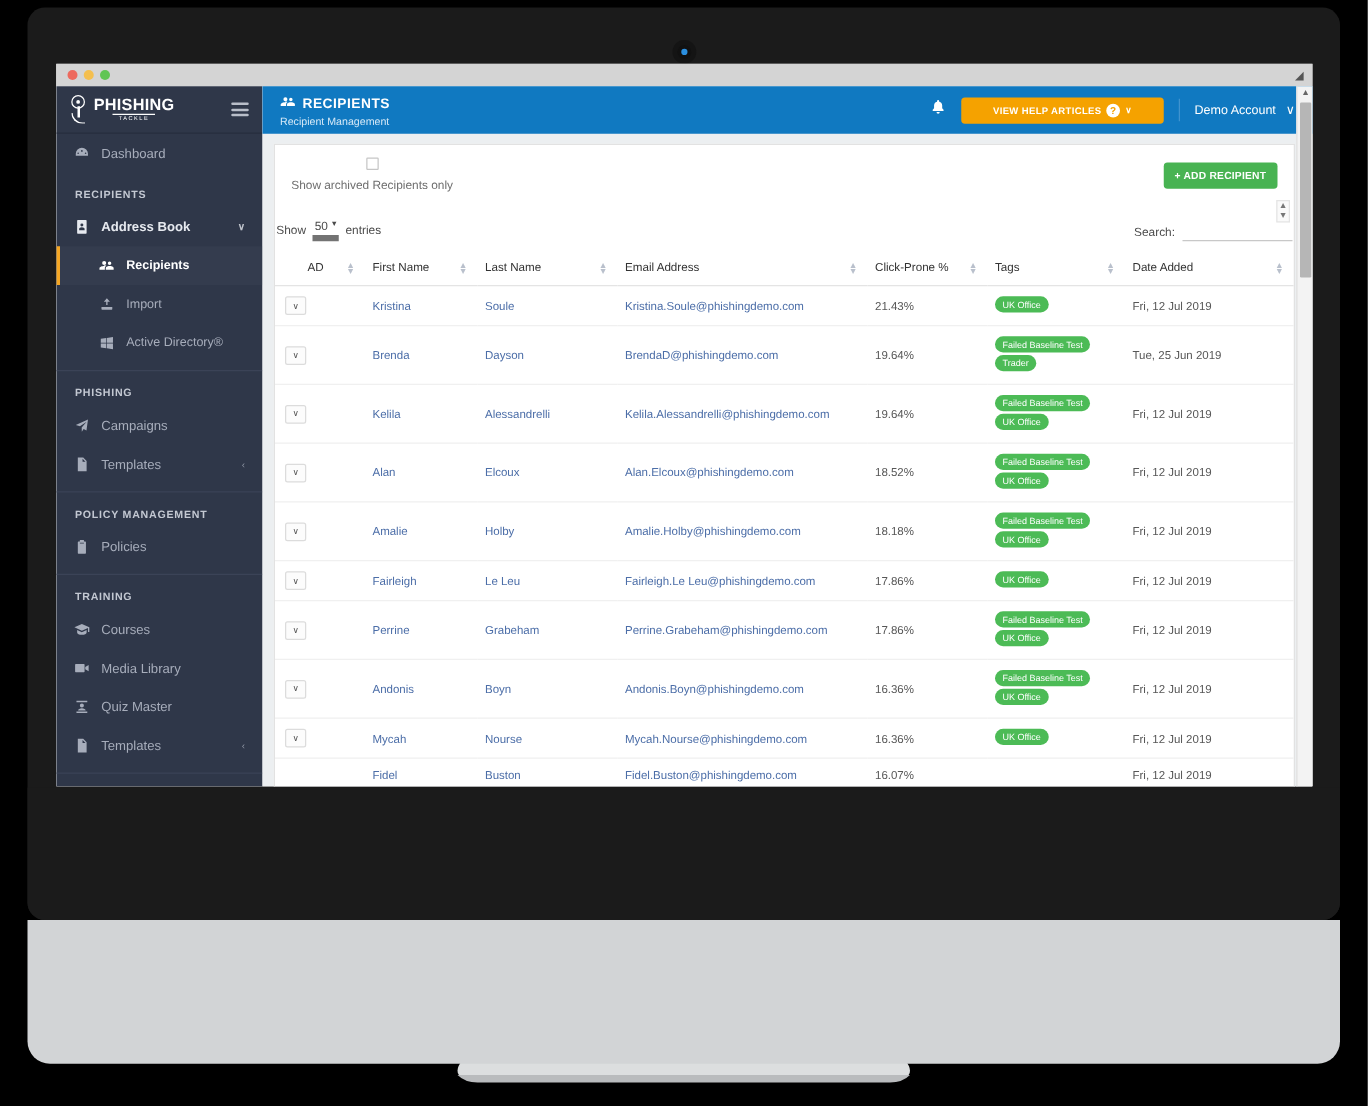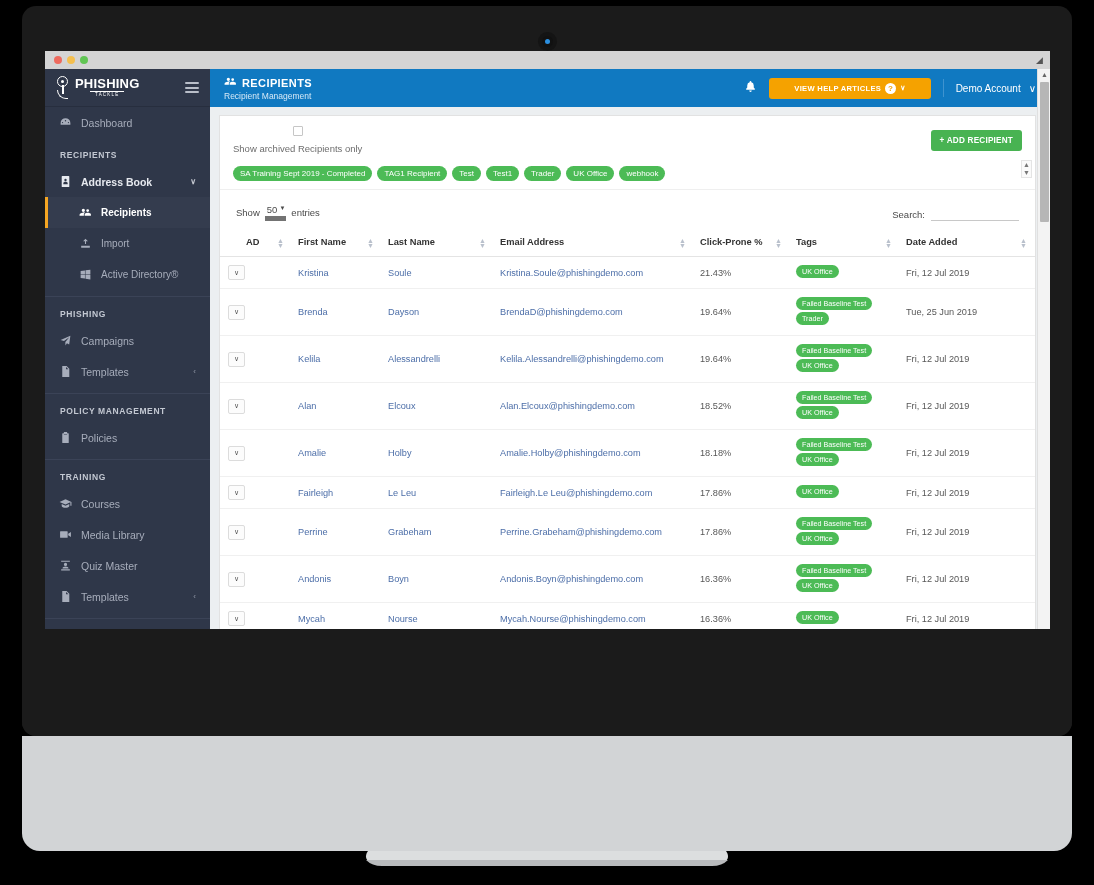--- a/index.html
+++ b/index.html
@@ -213,41 +213,41 @@
     cursor: pointer;
   }
   #tagbar-scroll {
     position: absolute; right: 3px; top: 44px;
     width: 11px; display: flex; flex-direction: column; align-items: center; gap: 2px;
     font-size: 7px; color: #777; line-height: 6px;
     border: 1px solid #e4e4e4; background: #fafafa; padding: 1px 0;
   }
 
   #table-controls {
-    display: flex; align-items: flex-end; padding: 14px 16px 9px;
+    display: flex; align-items: flex-end; padding: 14px 1px 9px;
     font-size: 9.5px; color: #4a4a4a;
   }
   #show-entries { display: flex; align-items: center; gap: 5px; }
   #length-select {
     border: none; border-bottom: 5px solid #737373;
     font-size: 9.5px; padding: 0 9px 1px 2px; background: #fff;
     color: #4a4a4a; position: relative; cursor: pointer;
     font-family: "Liberation Sans", sans-serif;
   }
   #length-select .arr { position: absolute; right: 1px; top: 1px; font-size: 6px; }
   #search-wrap { margin-left: auto; display: flex; align-items: baseline; gap: 6px; }
   #search-input {
     border: none; border-bottom: 1px solid #c8c8c8;
     width: 88px; height: 13px; outline: none; font-size: 9.5px;
     font-family: "Liberation Sans", sans-serif;
   }
 
   table { width: 100%; border-collapse: collapse; font-size: 9.2px; }
   thead th {
-    text-align: left; font-size: 9.3px; color: #333; font-weight: bold;
+    text-align: left; font-size: 9.3px; color: #333; font-weight: normal;
     padding: 7px 6px 9px; border-bottom: 1px solid #e4e4e4;
     white-space: nowrap; position: relative;
   }
   thead th .sorter {
     position: absolute; right: 8px; top: 50%; margin-top: -5px;
     color: #b9c0cc; font-size: 7px; line-height: 5px;
   }
   thead th:first-child { padding-left: 26px; }
   tbody td {
     padding: 8px 6px; border-bottom: 1px solid #f0f0f0;
@@ -498,29 +498,20 @@
         <div id="card">
 
           <div id="card-toolbar">
             <label id="archived-check">
               <span class="box"></span>
               <span>Show archived Recipients only</span>
             </label>
             <button id="add-recipient">+ ADD RECIPIENT</button>
           </div>
 
-          <div id="tagbar">
-            <span class="tagpill">SA Training Sept 2019 - Completed</span>
-            <span class="tagpill">TAG1 Recipient</span>
-            <span class="tagpill">Test</span>
-            <span class="tagpill">Test1</span>
-            <span class="tagpill">Trader</span>
-            <span class="tagpill">UK Office</span>
-            <span class="tagpill">webhook</span>
-          </div>
           <div id="tagbar-scroll">
             <span>▲</span>
             <span>▼</span>
           </div>
 
           <div id="table-controls">
             <div id="show-entries">
               <span>Show</span>
               <span id="length-select">
                 <span>50</span>

